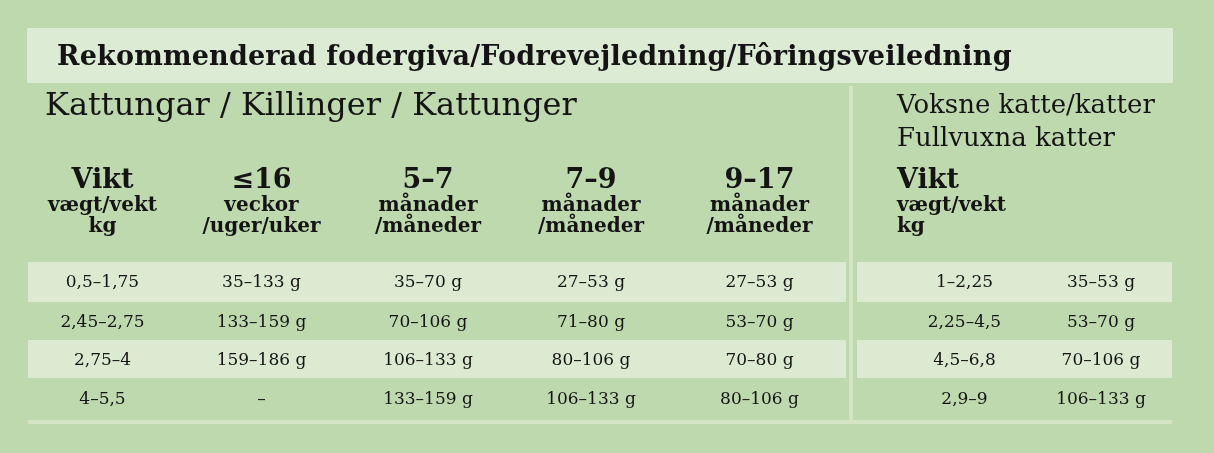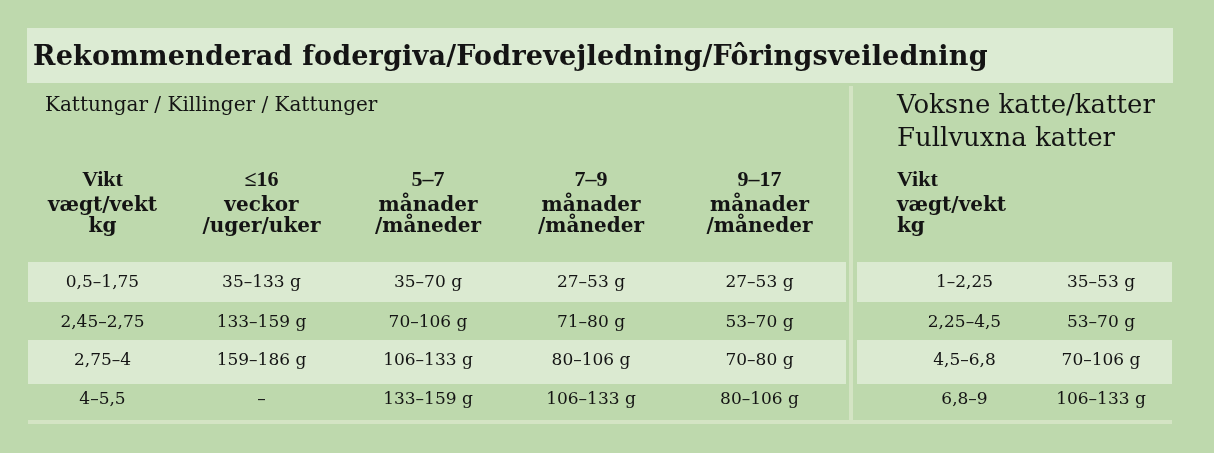--- a/index.html
+++ b/index.html
@@ -9,43 +9,43 @@
     background:#bed9ad;
     font-family:"DejaVu Serif","Liberation Serif",serif;
     color:#141414;
     overflow:hidden;
   }
   .title-band{
     position:absolute;left:27px;top:28px;width:1146px;height:55px;
     background:#dcebd3;
   }
   .title-band .title{
-    display:block;padding-left:6px;line-height:55px;
+    display:block;padding-left:30px;line-height:55px;
     font-size:27px;font-weight:bold;letter-spacing:.2px;
     white-space:nowrap;
   }
   .kitten-label{
     position:absolute;left:45px;top:88px;
-    font-size:20px;line-height:32px;white-space:nowrap;
+    font-size:32px;line-height:32px;white-space:nowrap;
   }
   .adult-label{
     position:absolute;left:897px;top:88px;
     font-size:26px;line-height:33px;white-space:nowrap;
   }
   .divider-v{
     position:absolute;left:849px;top:86px;width:4px;height:338px;
     background:#d4e4c4;
   }
   .bottom-rule{
     position:absolute;left:28px;top:420px;width:1144px;height:4px;
     background:#d4e4c4;
   }
   
   .hdr{position:absolute;top:164px;height:92px;text-align:center;}
-  .hdr .l1{font-size:22px;font-weight:bold;line-height:30px;font-family:Liberation Serif, serif;}
+  .hdr .l1{font-size:27px;font-weight:bold;line-height:30px;}
   .hdr .l2,.hdr .l3{font-size:20px;font-weight:bold;line-height:21px;}
   .hdr.adult{text-align:left;}
   .hc1{left:30px;width:145px;}
   .hc2{left:175px;width:173px;}
   .hc3{left:348px;width:160px;}
   .hc4{left:508px;width:166px;text-align:center;}
   .hc5{left:674px;width:171px;}
   .hc6{left:897px;width:270px;}
   
   .row{position:absolute;left:0;width:1214px;height:39px;}
@@ -57,21 +57,21 @@
   }
   .c1{left:30px;width:145px;}
   .c2{left:175px;width:173px;}
   .c3{left:348px;width:160px;}
   .c4{left:508px;width:166px;}
   .c5{left:674px;width:171px;}
   .c6{left:897px;width:135px;text-align:left;}
   .c7{left:1030px;width:142px;}
   .r0{top:262px;height:40px;}
   .r1{top:302px;height:38px;}
-  .r2{top:340px;height:44px;}
+  .r2{top:340px;height:38px;}
   .r3{top:379px;height:39px;padding-left:24px;}
 </style>
 </head>
 <body>
 
 <div class="stage">
 
   <div class="title-band">
     <span class="title">Rekommenderad fodergiva/Fodrevejledning/Fôringsveiledning</span>
   </div>
@@ -151,17 +151,17 @@
     <span class="cell c6">4,5–6,8</span>
     <span class="cell c7">70–106 g</span>
   </div>
 
   <div class="row r3">
     <span class="cell c1">4–5,5</span>
     <span class="cell c2">–</span>
     <span class="cell c3">133–159 g</span>
     <span class="cell c4">106–133 g</span>
     <span class="cell c5">80–106 g</span>
-    <span class="cell c6">6,8–9</span>
+    <span class="cell c6">2,9–9</span>
     <span class="cell c7">106–133 g</span>
   </div>
 
 </div>
 
 </body></html>

